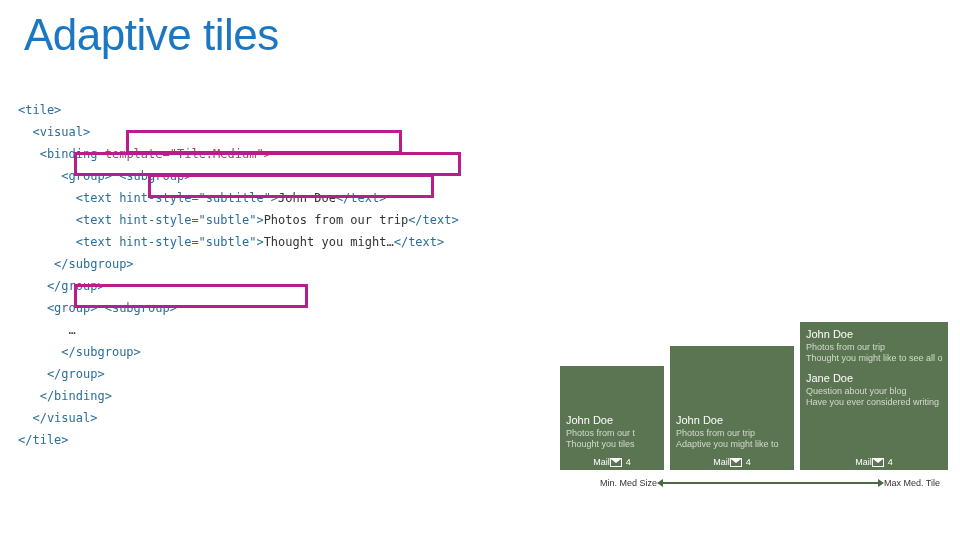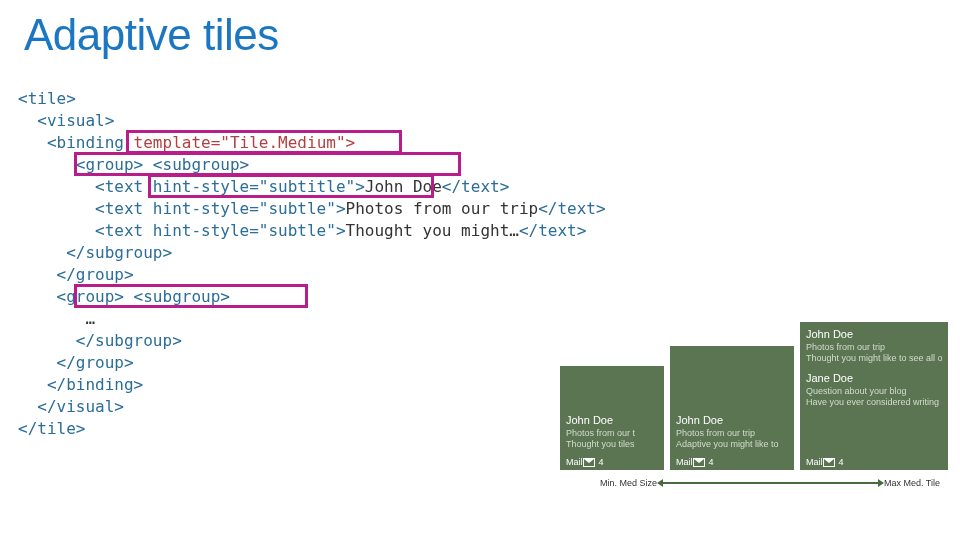--- a/index.html
+++ b/index.html
@@ -14,23 +14,23 @@
   .slide-title {
     color: #1c77c3;
     font-size: 44px;
     font-weight: 400;
     padding: 10px 0 0 24px;
     letter-spacing: -0.5px;
   }
   .code-block {
     position: absolute;
     left: 18px;
-    top: 88px;
+    top: 99px;
     font-family: Consolas, monospace;
-    font-size: 16px;
+    font-size: 12px;
     line-height: 22px;
     white-space: pre;
     color: #333;
   }
   .tag   { color: #2b6e99; }
   .attr  { color: #b34040; }
   .txt   { color: #333; }
 
   
   .hl {
@@ -58,21 +58,21 @@
     padding: 6px 6px 20px 6px;
   }
   .tile-small  { width: 104px; height: 104px; }
   .tile-med    { width: 124px; height: 124px; }
   .tile-large  { width: 148px; height: 148px; }
   .tile-title { font-size: 11px; font-weight: 400; color: #fff; margin-bottom: 2px; white-space: nowrap; overflow: hidden; }
   .tile-line  { font-size: 9px; color: #d3dccd; margin-bottom: 1px; white-space: nowrap; overflow: hidden; }
   .tile-footer {
     position: absolute;
     bottom: 3px; left: 6px; right: 6px;
-    display: flex; justify-content: flex-start; align-items: center;
+    display: flex; justify-content: center; align-items: center;
     font-size: 9px; color: #fff;
   }
   .envelope {
     display: inline-block;
     width: 12px; height: 9px;
     border: 1px solid #fff;
     position: relative;
     margin-right: 2px;
     vertical-align: middle;
   }

